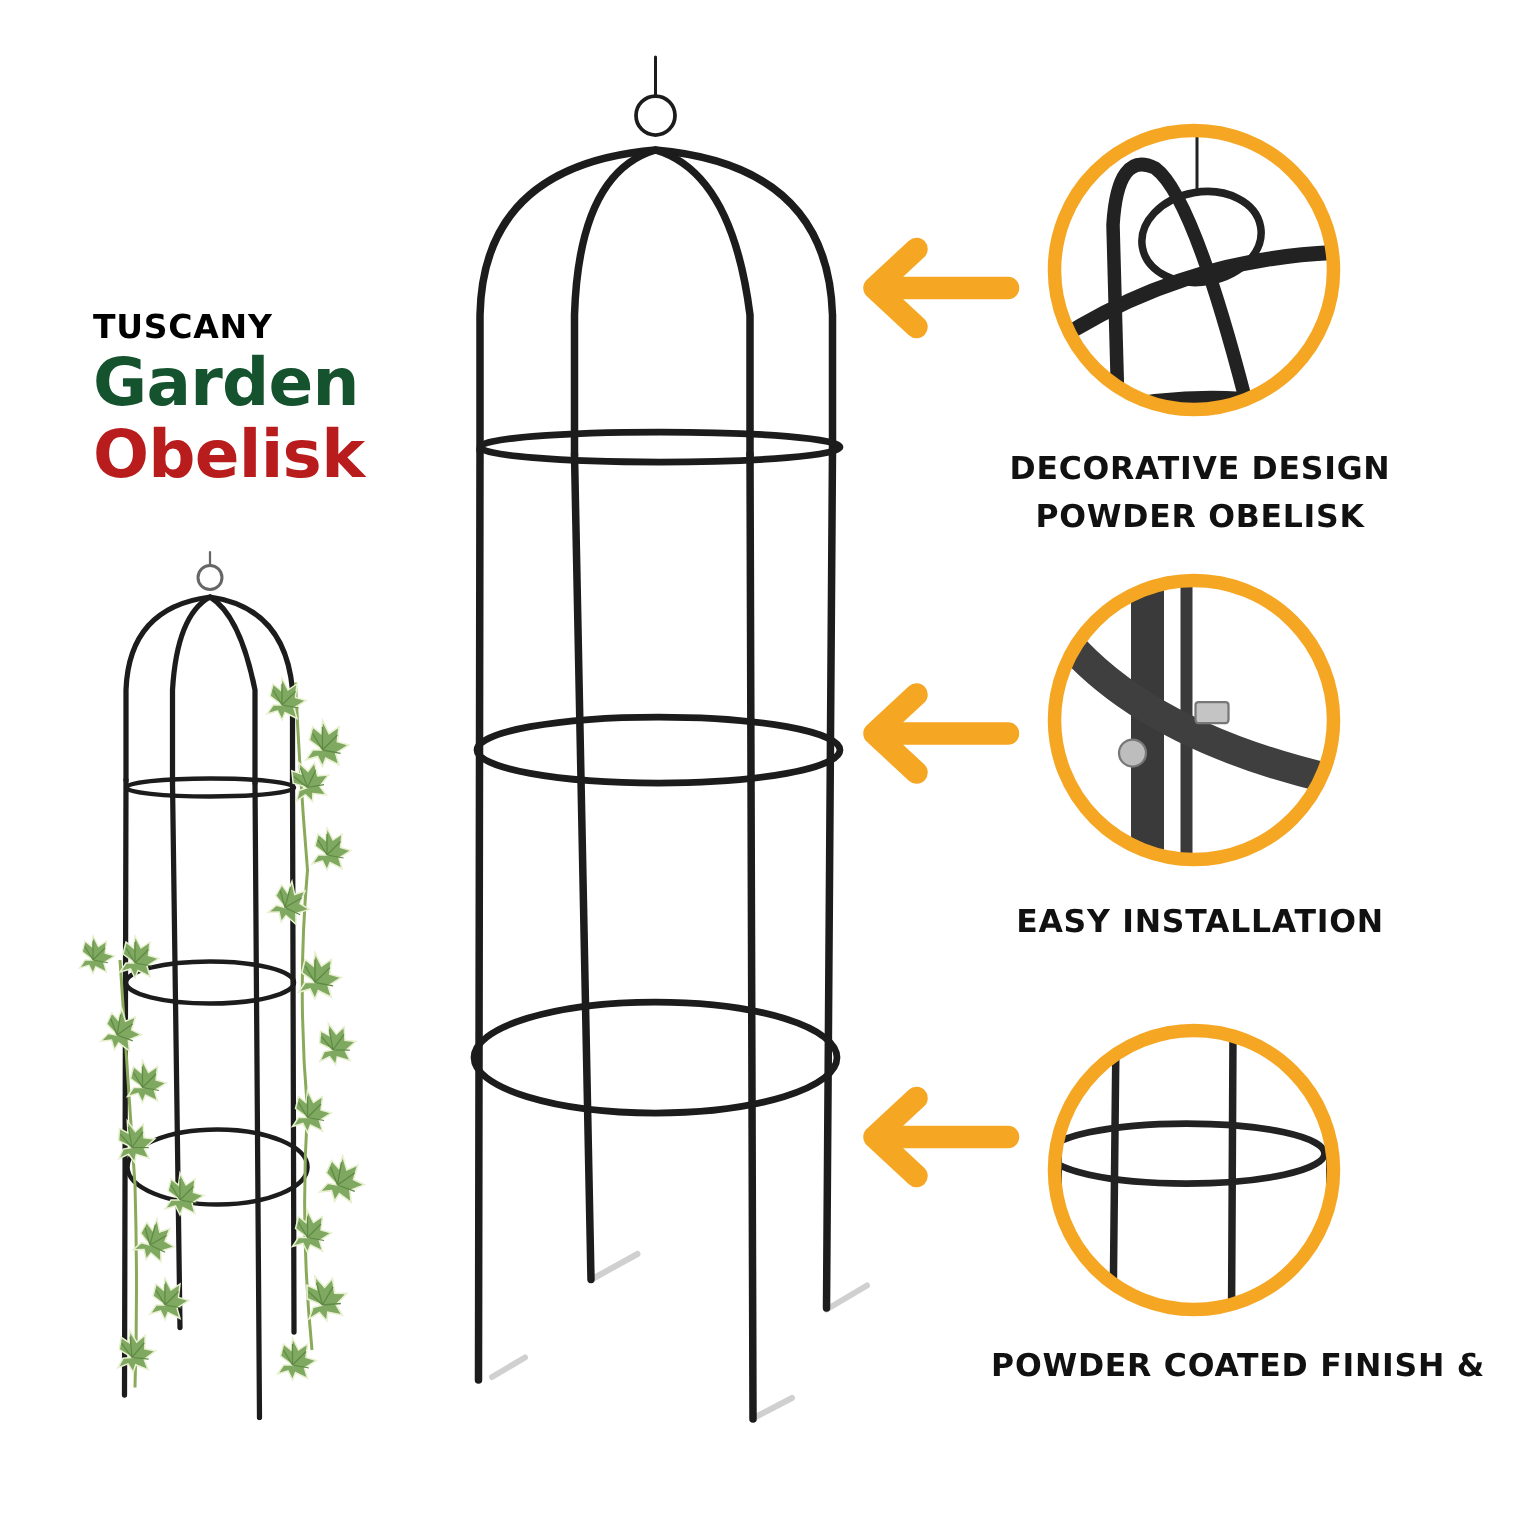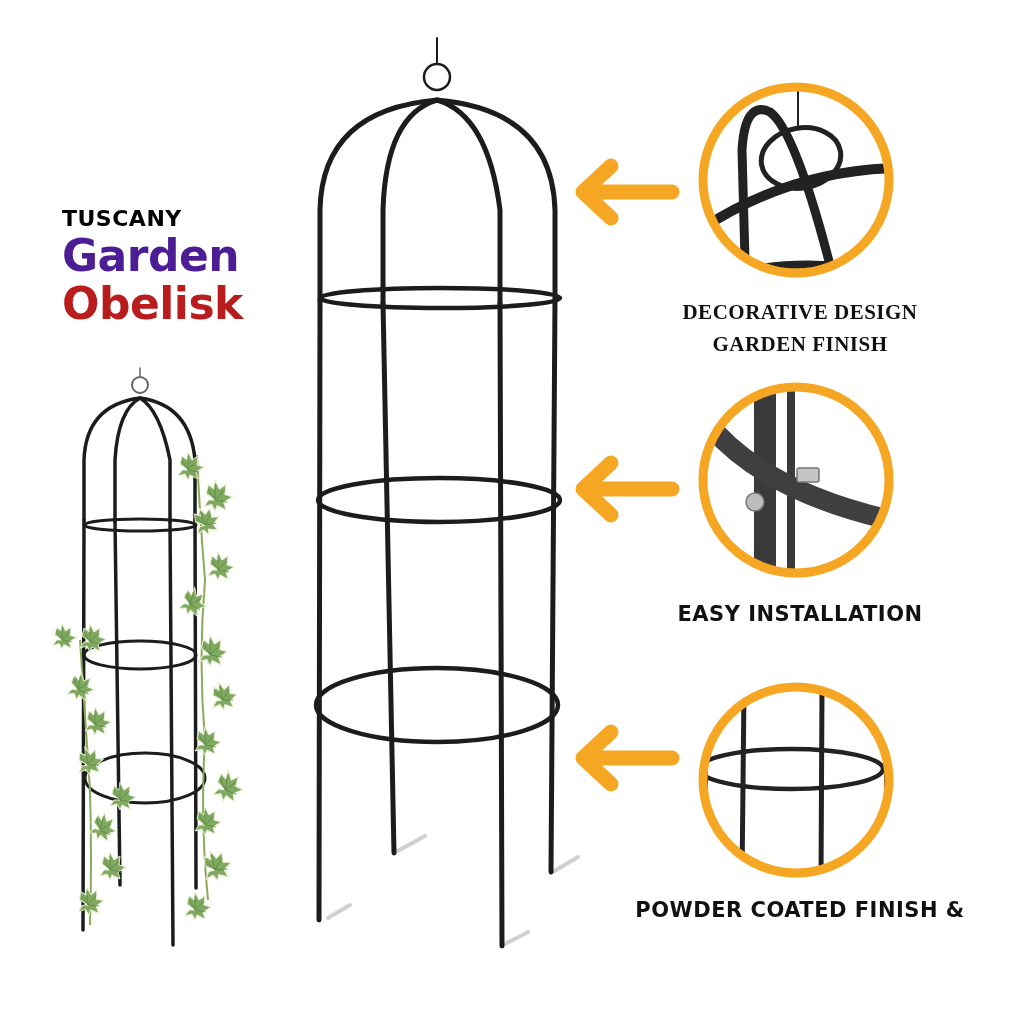--- a/index.html
+++ b/index.html
@@ -8,21 +8,21 @@
   .brand .tag { font-family:"DejaVu Sans", sans-serif; font-weight:bold; font-size:22px; letter-spacing:0.5px; line-height:26px; }
   .brand .title { font-family:"DejaVu Sans", sans-serif; font-weight:bold; font-size:44px; line-height:48px; letter-spacing:-0.5px; }
   .feature-label { position:absolute; text-align:center; font-family:"DejaVu Sans", sans-serif; font-weight:bold; font-size:21px; line-height:32px; color:#111; letter-spacing:0.5px; }
   svg.art { position:absolute; left:0; top:0; }
 </style>
 </head>
 <body>
 
 <div class="brand">
   <div class="tag" style="color:#000000;">TUSCANY</div>
-  <div class="title" style="color:#4c1d95;">Garden</div>
+  <div class="title" style="color:#14532d;">Garden</div>
   <div class="title" style="color:#b91c1c;">Obelisk</div>
 </div>
 
 <svg class="art" width="1024" height="1024" viewBox="0 0 1024 1024">
   <defs>
     <clipPath id="c1">
         <circle cx="796" cy="180" r="93"></circle>
       </clipPath>
     <clipPath id="c2">
         <circle cx="796" cy="480" r="93"></circle>
@@ -137,22 +137,22 @@
       <line x1="744" y1="690" x2="742" y2="880" stroke-width="5"></line>
       <line x1="822" y1="688" x2="821" y2="880" stroke-width="5"></line>
       <line x1="706" y1="740" x2="706" y2="860" stroke-width="4"></line>
       <line x1="886" y1="740" x2="886" y2="860" stroke-width="4"></line>
       <ellipse cx="791" cy="769" rx="92" ry="20" stroke-width="4.5"></ellipse>
     </g>
     <circle cx="796" cy="780" r="93" fill="none" stroke="#F5A623" stroke-width="9"></circle>
   </g>
 </svg>
 
-<div class="feature-label" style="left:640px; top:296px; width:320px;font-family:Liberation Serif, serif;">
+<div class="feature-label" style="left:640px; top:296px; width:320px;">
   <div>DECORATIVE DESIGN</div>
-  <div>GARDEN FINISH</div>
+  <div>POWDER OBELISK</div>
 </div>
 <div class="feature-label" style="left:640px; top:598px; width:320px;">
   <div>EASY INSTALLATION</div>
 </div>
-<div class="feature-label" style="left:610px; top:894px; width:380px;">
+<div class="feature-label" style="left:610px; top:894px; width:380px;text-align:right;">
   <div>POWDER COATED FINISH &amp;</div>
 </div>
 
 </body></html>

